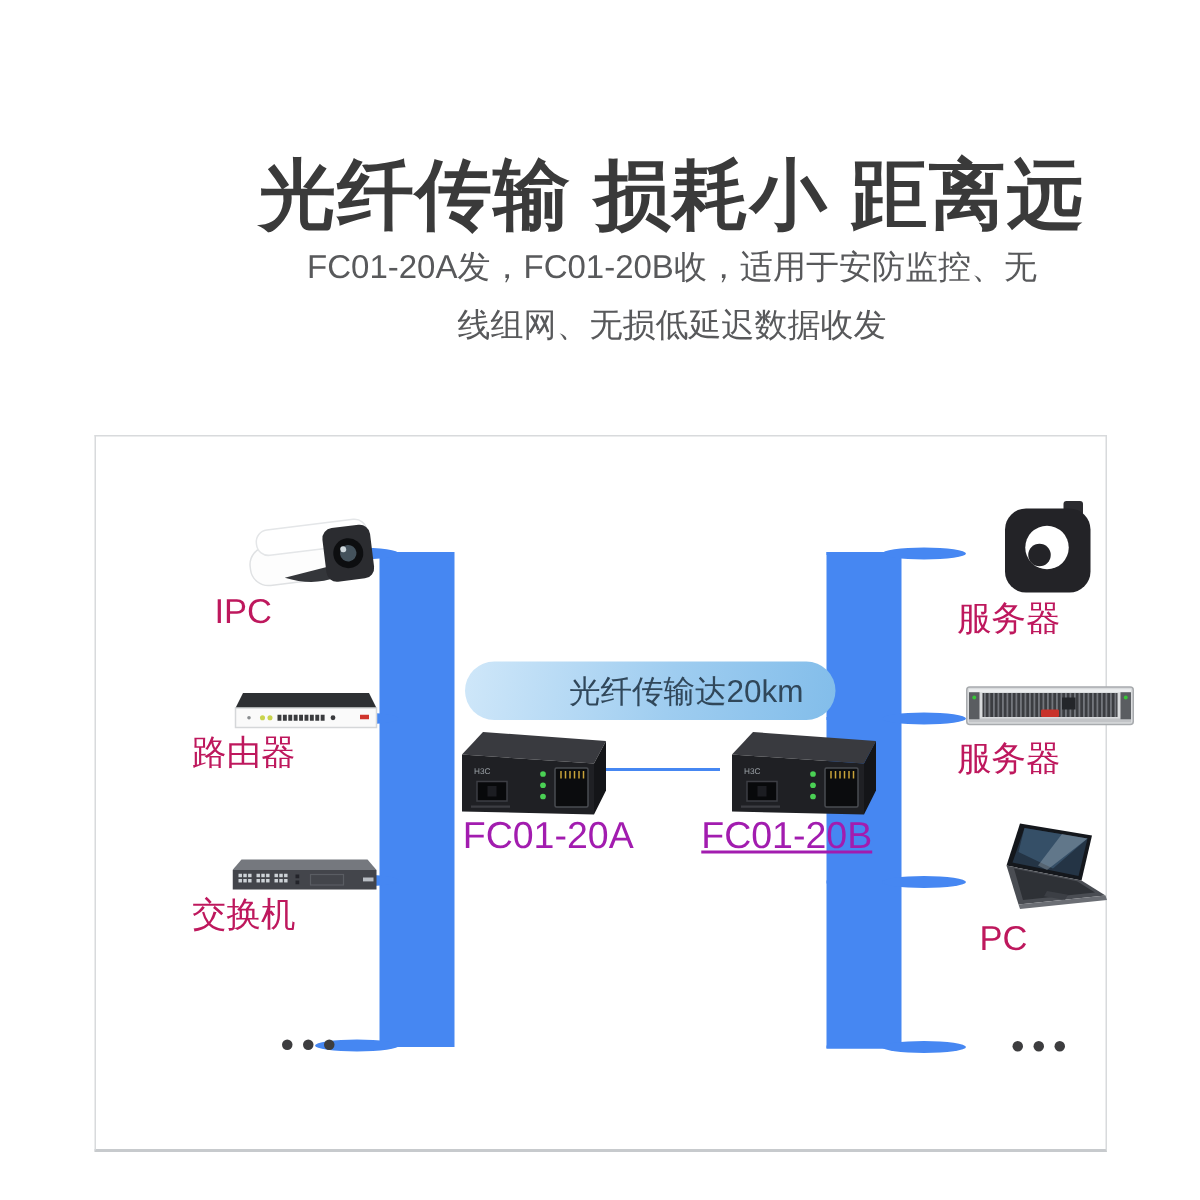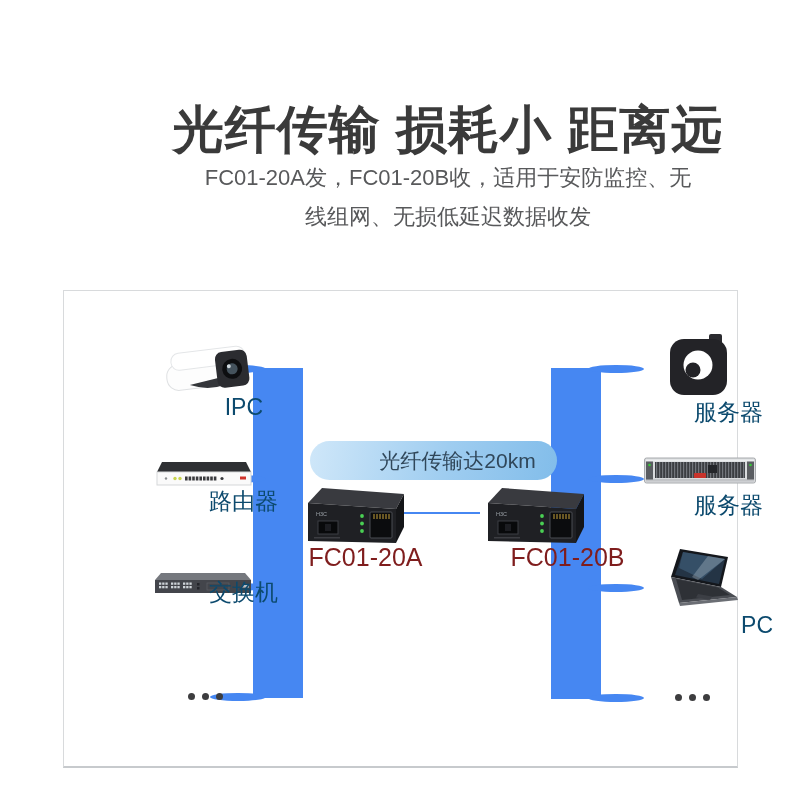--- a/index.html
+++ b/index.html
@@ -23,22 +23,22 @@
     left:63px;top:290px;width:675px;height:478px;background:#fff;
     border:1px solid #d8dadc;border-bottom:2px solid #c7cacd;
     box-sizing:border-box;
   }
 
   
   .line{background:#4687f2;}
   .dot{width:8px;height:8px;border-radius:50%;background:#4687f2;}
 
   
-  .dev-label{font-size:23px;color:#0c4a6e;text-align:right;}
-  .conv-label{font-size:25px;color:#7f1d1d;text-align:center;}
+  .dev-label{font-size:23px;color:#be185d;text-align:left;}
+  .conv-label{font-size:25px;color:#a21caf;text-align:center;}
 
   
   .pill{
     left:310px;top:441px;width:199px;height:39px;border-radius:20px;
     background:linear-gradient(100deg,#cfe7f9 0%,#9fcdf0 55%,#82bdea 100%);
     display:flex;align-items:center;justify-content:center;
     font-size:21px;color:#30475a;
   }
 
   
@@ -146,21 +146,21 @@
       <rect x="28" y="15" width="2.3" height="2.3"></rect>
         <rect x="31.2" y="15" width="2.3" height="2.3"></rect>
         <rect x="34.4" y="15" width="2.3" height="2.3"></rect>
     </g>
     <rect x="42" y="12" width="2.5" height="2.5" fill="#23242a"></rect>
     <rect x="42" y="16" width="2.5" height="2.5" fill="#23242a"></rect>
     <rect x="52" y="12" width="22" height="7" fill="none" stroke="#5a5d63" stroke-width="0.8"></rect>
     <rect x="87" y="14" width="7" height="2.6" fill="#b9bec4"></rect>
   </svg>
 </div>
-<div class="abs dev-label" style="left:80px;top:577px;width:150px;">交换机</div>
+<div class="abs dev-label" style="left:80px;top:594px;width:150px;">交换机</div>
 
 <div class="abs more" style="left:140px;top:693px;">
   <i></i>
     <i></i>
     <i></i>
 </div>
 
 <div class="abs" style="left:258px;top:485px;">
   <svg width="104" height="62" viewBox="0 0 104 62">
     <polygon points="16,3 98,9 90,24 2,18" fill="#393a3f"></polygon>
@@ -202,21 +202,21 @@
     <g stroke="#c8a23a" stroke-width="1">
         <line x1="68" y1="29" x2="68" y2="34"></line>
         <line x1="71" y1="29" x2="71" y2="34"></line>
         <line x1="74" y1="29" x2="74" y2="34"></line>
         <line x1="77" y1="29" x2="77" y2="34"></line>
         <line x1="80" y1="29" x2="80" y2="34"></line>
         <line x1="83" y1="29" x2="83" y2="34"></line>
       </g>
   </svg>
 </div>
-<div class="abs conv-label" style="left:457px;top:543px;width:125px;">FC01-20B</div>
+<div class="abs conv-label" style="left:414px;top:543px;width:125px;text-decoration:underline;">FC01-20B</div>
 
 <div class="abs" style="left:621px;top:334px;">
   <svg width="60" height="63" viewBox="0 0 60 63">
     <rect x="40" y="0" width="13" height="10" rx="2" fill="#2b2b2f"></rect>
     <rect x="1" y="5" width="57" height="56" rx="14" fill="#232327"></rect>
     <circle cx="29" cy="31" r="14.5" fill="#ffffff"></circle>
     <circle cx="24" cy="36" r="7.5" fill="#232327"></circle>
   </svg>
 </div>
 <div class="abs dev-label" style="left:590px;top:397px;width:125px;">服务器</div>

